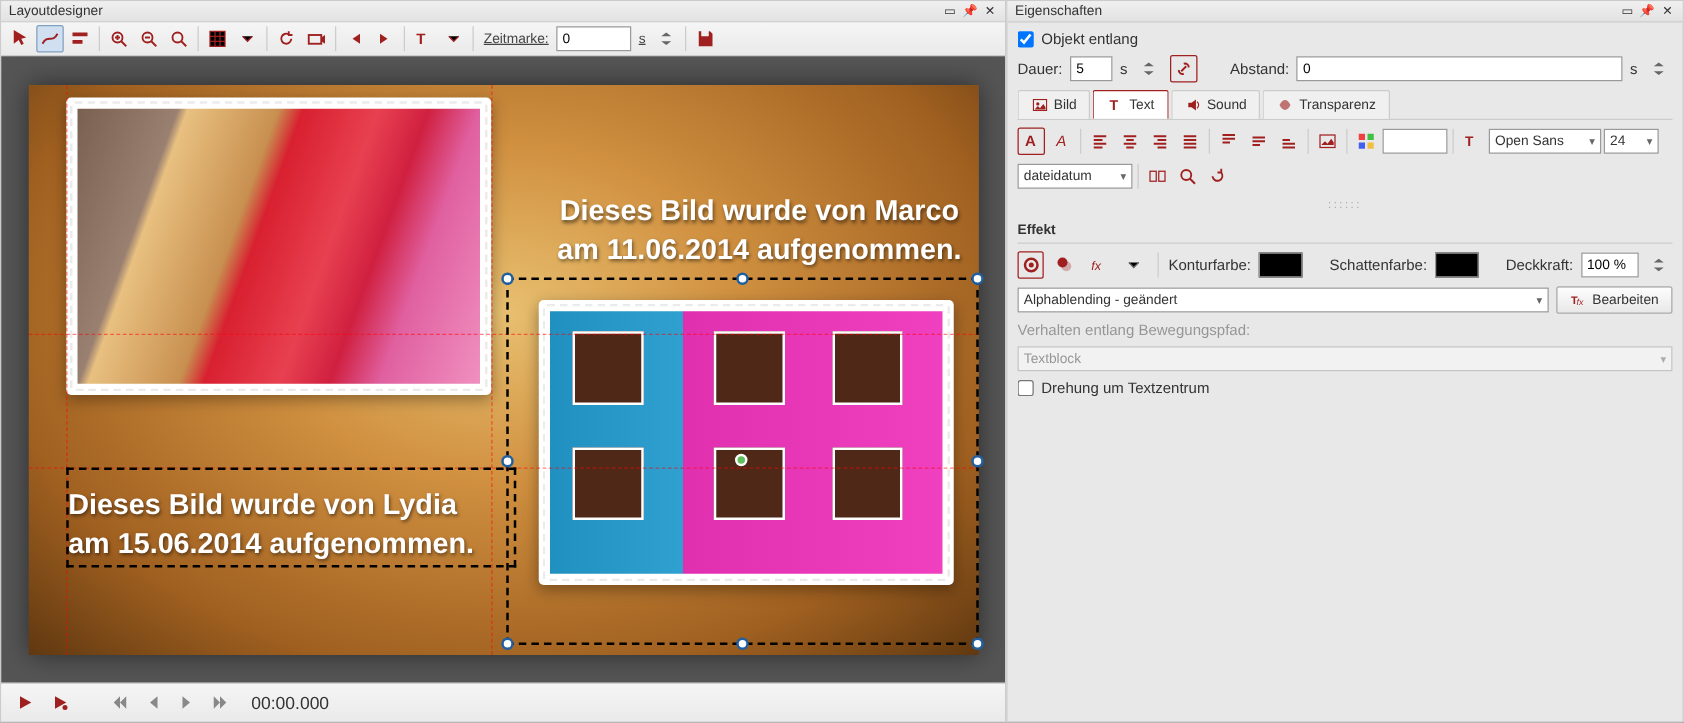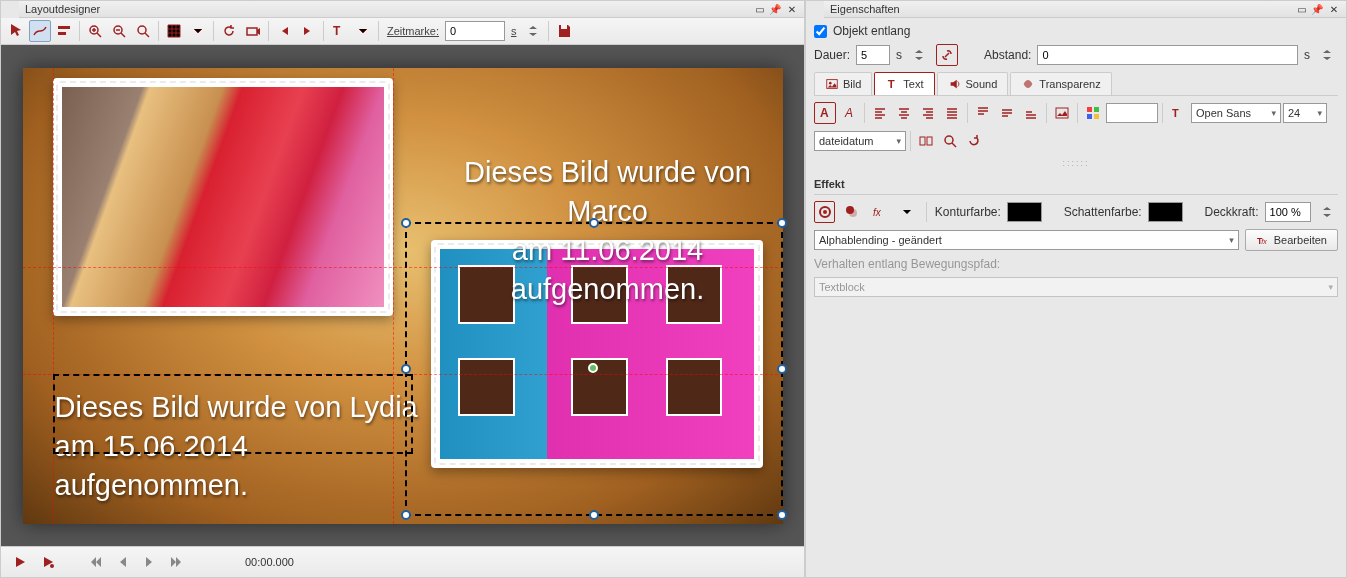--- a/index.html
+++ b/index.html
@@ -1,20 +1,20 @@
 <!DOCTYPE html>
 <html><head>
 <meta charset="utf-8">
 <style>
 * { box-sizing: border-box; margin: 0; padding: 0; }
 body { font-family: "Segoe UI", Arial, sans-serif; font-size: 12px; background: #e8e8e8; width: 1347px; height: 578px; display: flex; color: #333; }
 .panel { display: flex; flex-direction: column; background: #e8e8e8; border: 1px solid #ccc; }
 .panel-left { width: 805px; }
 .panel-right { width: 542px; }
-.panel-header { display: flex; align-items: center; justify-content: space-between; padding: 2px 6px; background: linear-gradient(#f0f0f0,#e2e2e2); border-bottom: 1px solid #ccc; margin-left: 18px; }
+.panel-header { display: flex; align-items: center; justify-content: space-between; padding: 2px 6px; background: linear-gradient(#f0f0f0,#e2e2e2); border-bottom: 1px solid #ccc; }
 .panel-title { font-size: 11px; color: #333; }
 .panel-ctrls { display: flex; gap: 4px; }
 .panel-ctrls span { width: 12px; height: 12px; display: flex; align-items: center; justify-content: center; cursor: pointer; font-size: 10px; }
 .toolbar { display: flex; align-items: center; gap: 2px; padding: 2px 4px; background: linear-gradient(#f5f5f5,#eaeaea); border-bottom: 1px solid #ccc; flex-wrap: wrap; }
 .tbtn { width: 22px; height: 22px; display: flex; align-items: center; justify-content: center; border: 1px solid transparent; border-radius: 2px; cursor: pointer; color: #a02020; }
 .tbtn.active { background: #d0e0f0; border-color: #80a0c0; }
 .tbtn svg { width: 16px; height: 16px; }
 .sep { width: 1px; height: 20px; background: #ccc; margin: 0 2px; }
 .tlabel { font-size: 11px; color: #444; padding: 0 4px; text-decoration: underline; }
 .tinput { height: 20px; border: 1px solid #999; padding: 0 4px; font-size: 11px; background: #fff; }
@@ -22,31 +22,31 @@
 .canvas-wrap { flex: 1; background: #555; display: flex; align-items: center; justify-content: center; position: relative; overflow: hidden; }
 .canvas { width: 760px; height: 456px; background: radial-gradient(ellipse at 50% 40%, #e8c070 0%, #d09040 35%, #a06020 75%, #603810 100%); position: relative; box-shadow: 0 0 20px rgba(0,0,0,.5); }
 .photo { position: absolute; background: #fff; padding: 9px; border-radius: 4px; box-shadow: 0 4px 12px rgba(0,0,0,.35); }
 .photo::before { content:""; position:absolute; inset:3px; border:2px dashed rgba(0,0,0,.08); border-radius:4px; pointer-events:none; }
 .photo-inner { width: 100%; height: 100%; }
 .photo1 { left: 30px; top: 10px; width: 340px; height: 238px; }
 .photo1 .photo-inner { background: linear-gradient(110deg,#7a6050 0%,#9a8070 20%,#e8c080 22%,#c89050 40%,#d82030 45%,#e84050 60%,#d02040 70%,#e060a0 80%,#f090c0 100%); }
 .photo2 { right: 20px; top: 172px; width: 332px; height: 228px; }
 .photo2 .photo-inner { background: linear-gradient(90deg,#2090c0 0%,#30a0d0 34%,#e030b0 34%,#f040c0 100%); position:relative; }
 .photo2 .win { position:absolute; width:18%; height:28%; background:#502818; border:2px solid #fff; }
-.btxt { position:absolute; color:#fff; font-weight:400; font-size:29px; text-shadow:1px 2px 3px rgba(0,0,0,.5); line-height:1.35; }
+.btxt { position:absolute; color:#fff; font-weight:700; font-size:23px; text-shadow:1px 2px 3px rgba(0,0,0,.5); line-height:1.35; }
 .btxt1 { left: 415px; top: 85px; text-align:center; width:340px; }
 .btxt2 { left: 32px; top: 320px; width:365px; }
 .sel-guide-h { position:absolute; left:0; right:0; border-top:1px dashed rgba(255,0,0,.5); }
 .sel-guide-v { position:absolute; top:0; bottom:0; border-left:1px dashed rgba(255,0,0,.5); }
 .sel-box { position:absolute; border:2px dashed #000; }
 .sel-hnd { position:absolute; width:10px; height:10px; background:#fff; border:2px solid #2060a0; border-radius:50%; }
 .sel-hndc { width:10px; height:10px; background:#60c060; border:2px solid #fff; border-radius:50%; position:absolute; }
 .playbar { display:flex; align-items:center; gap:6px; padding:4px 8px; background:linear-gradient(#f5f5f5,#eaeaea); border-top:1px solid #ccc; }
 .playbar .tbtn { color:#a02020; }
-.timecode { font-size:11px; color:#333; padding-left:6px;margin-left:44px; }
+.timecode { font-size:14px; color:#333; padding-left:6px; }
 
 .prop-body { padding:6px 8px; overflow:auto; flex:1; }
 .row { display:flex; align-items:center; gap:6px; margin-bottom:6px; }
 .chk { width:13px; height:13px; }
 .tabs { display:flex; gap:2px; border-bottom:1px solid #ccc; margin-bottom:6px; }
 .tab { padding:4px 10px; border:1px solid #ccc; border-bottom:none; background:#f0f0f0; cursor:pointer; display:flex; align-items:center; gap:4px; font-size:11px; border-radius:2px 2px 0 0; }
 .tab.active { background:#fff; border-color:#a02020; }
 .tab svg { width:14px; height:14px; }
 .tb2 { display:flex; align-items:center; gap:2px; flex-wrap:wrap; margin-bottom:6px; }
 .cswatch { width:52px; height:20px; border:1px solid #999; background:#fff; }
@@ -466,14 +466,18 @@
       </div>
     </div>
     <div class="row disabled">
       <span style="white-space: pre-line;">Verhalten entlang Bewegungspfad:</span>
     </div>
     <div class="row disabled">
       <div class="select wide">
           <span style="white-space: pre-line;">Textblock</span>
         </div>
     </div>
+    <div class="row">
+      <input type="checkbox" class="chk" style="">
+      <span style="white-space: pre-line;">Drehung um Textzentrum</span>
+    </div>
   </div>
 </div>
 
 </body></html>

